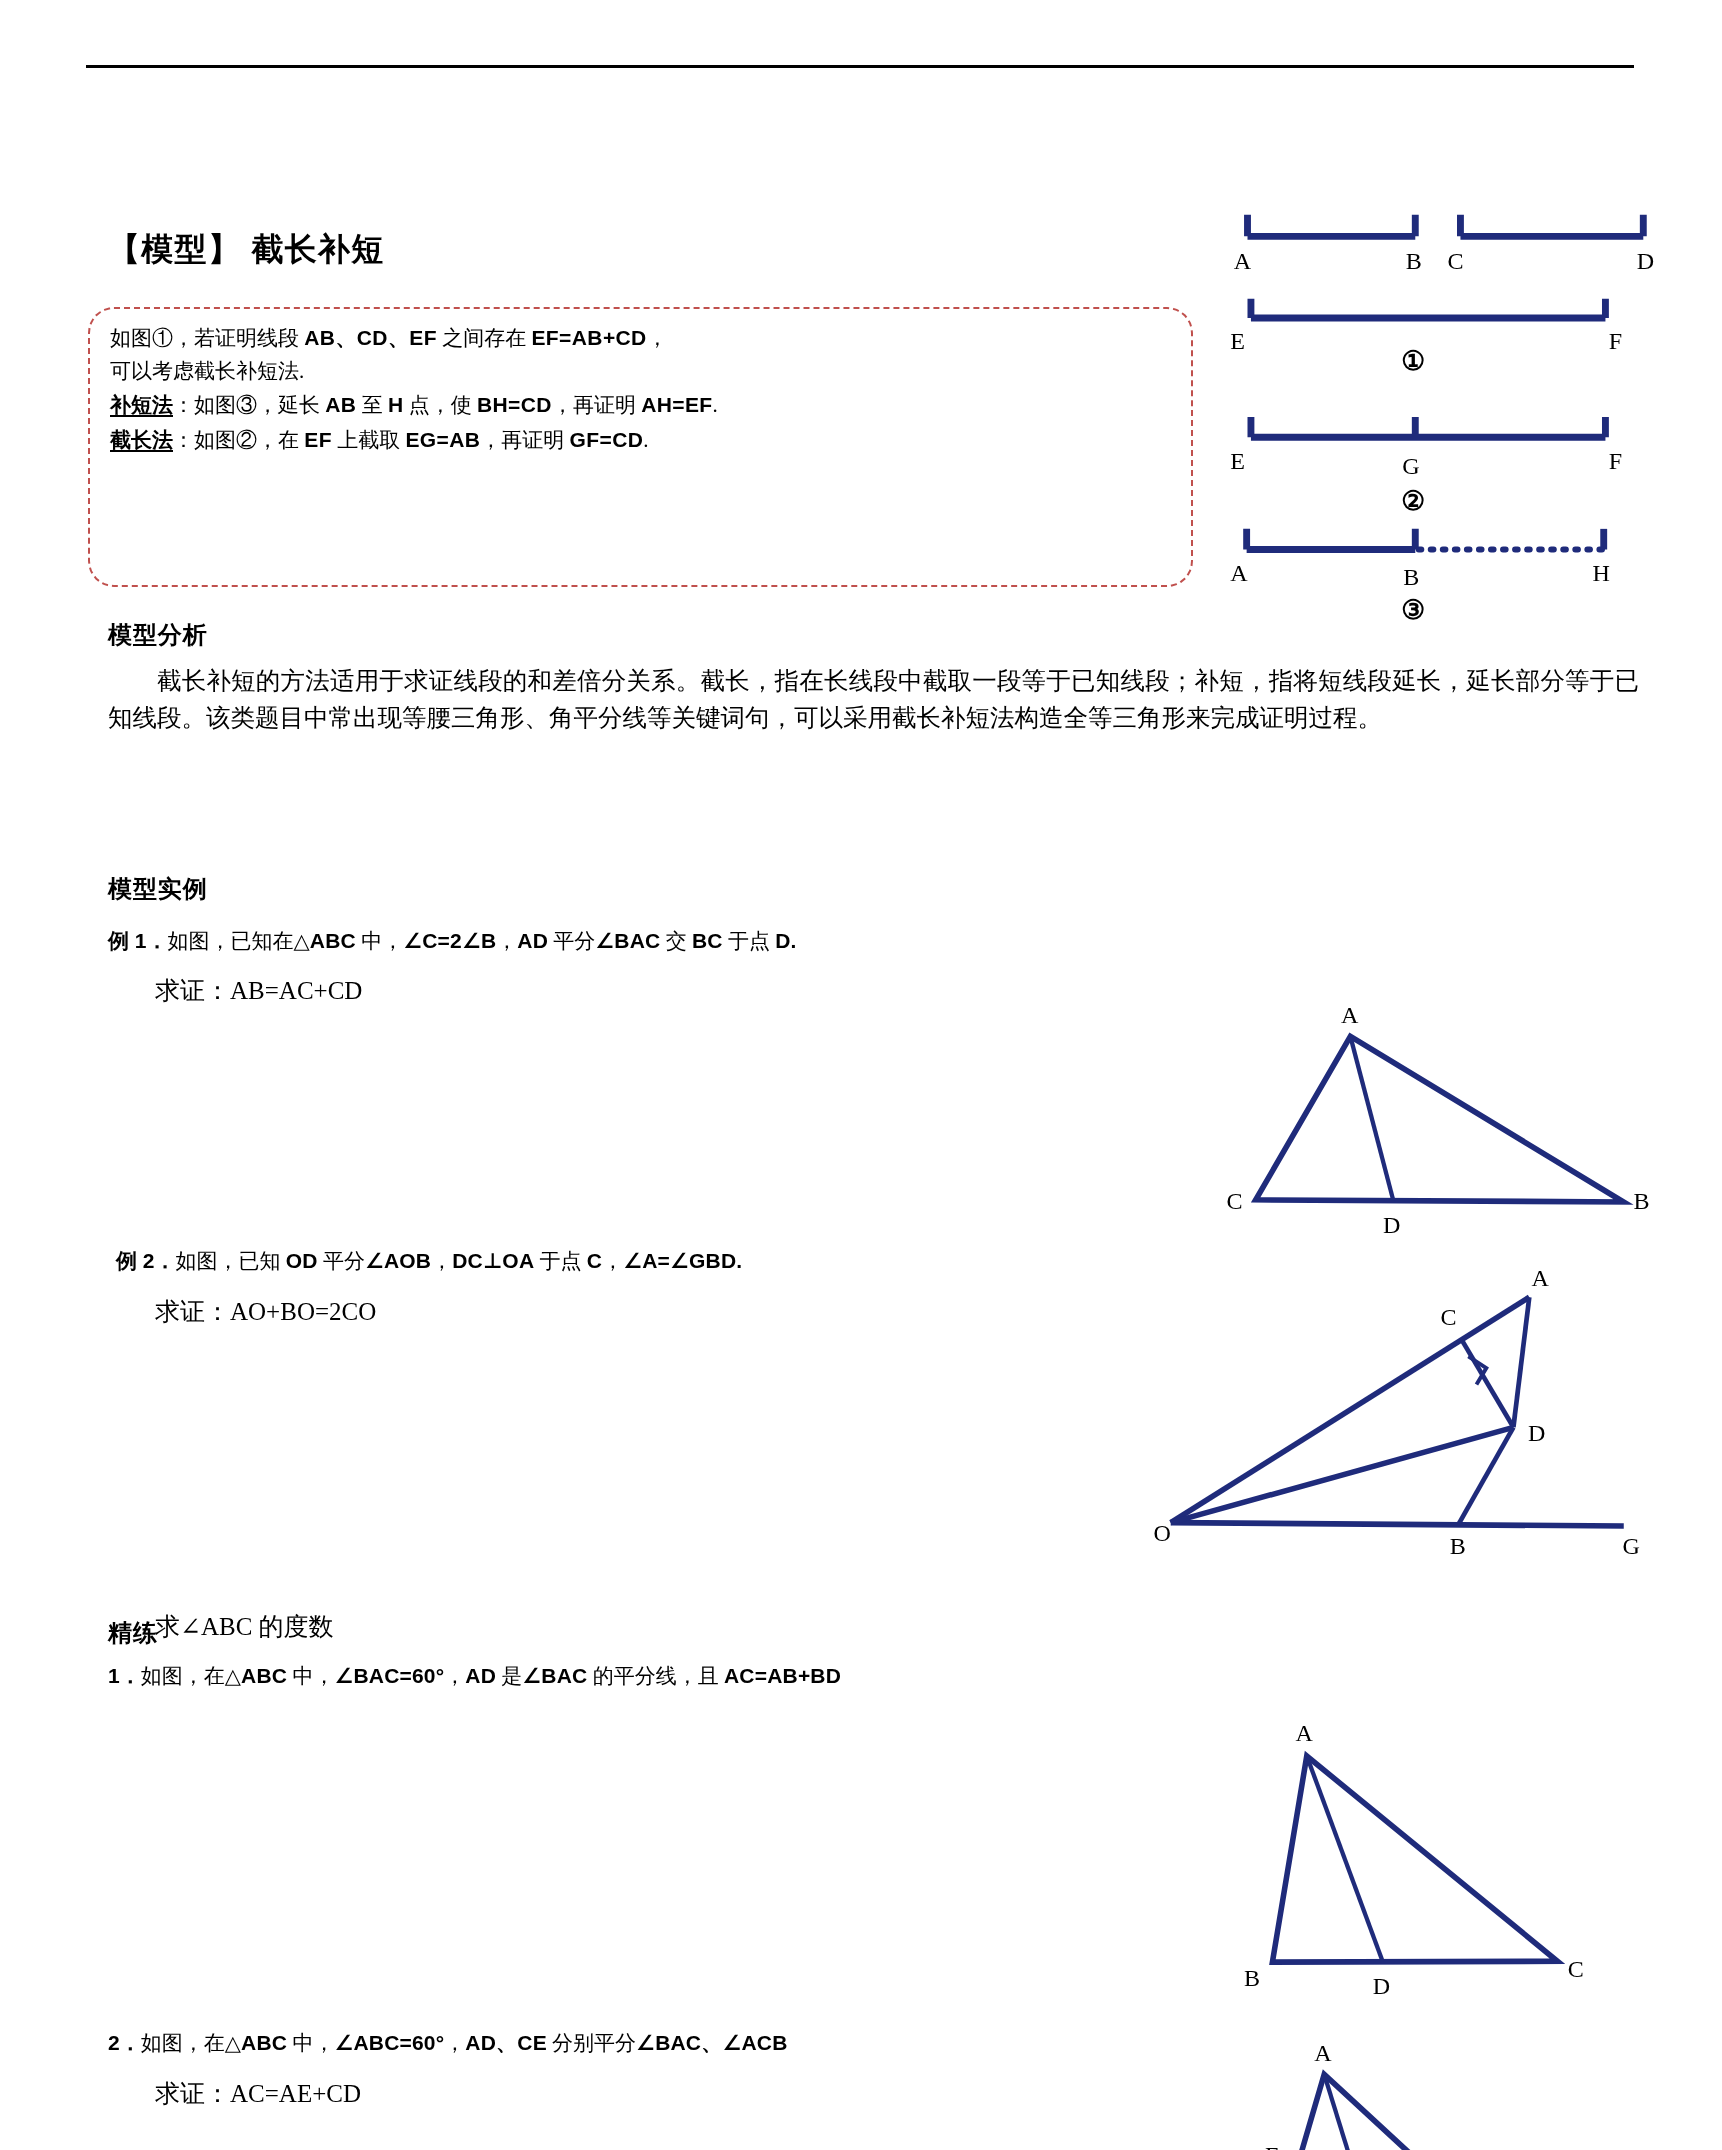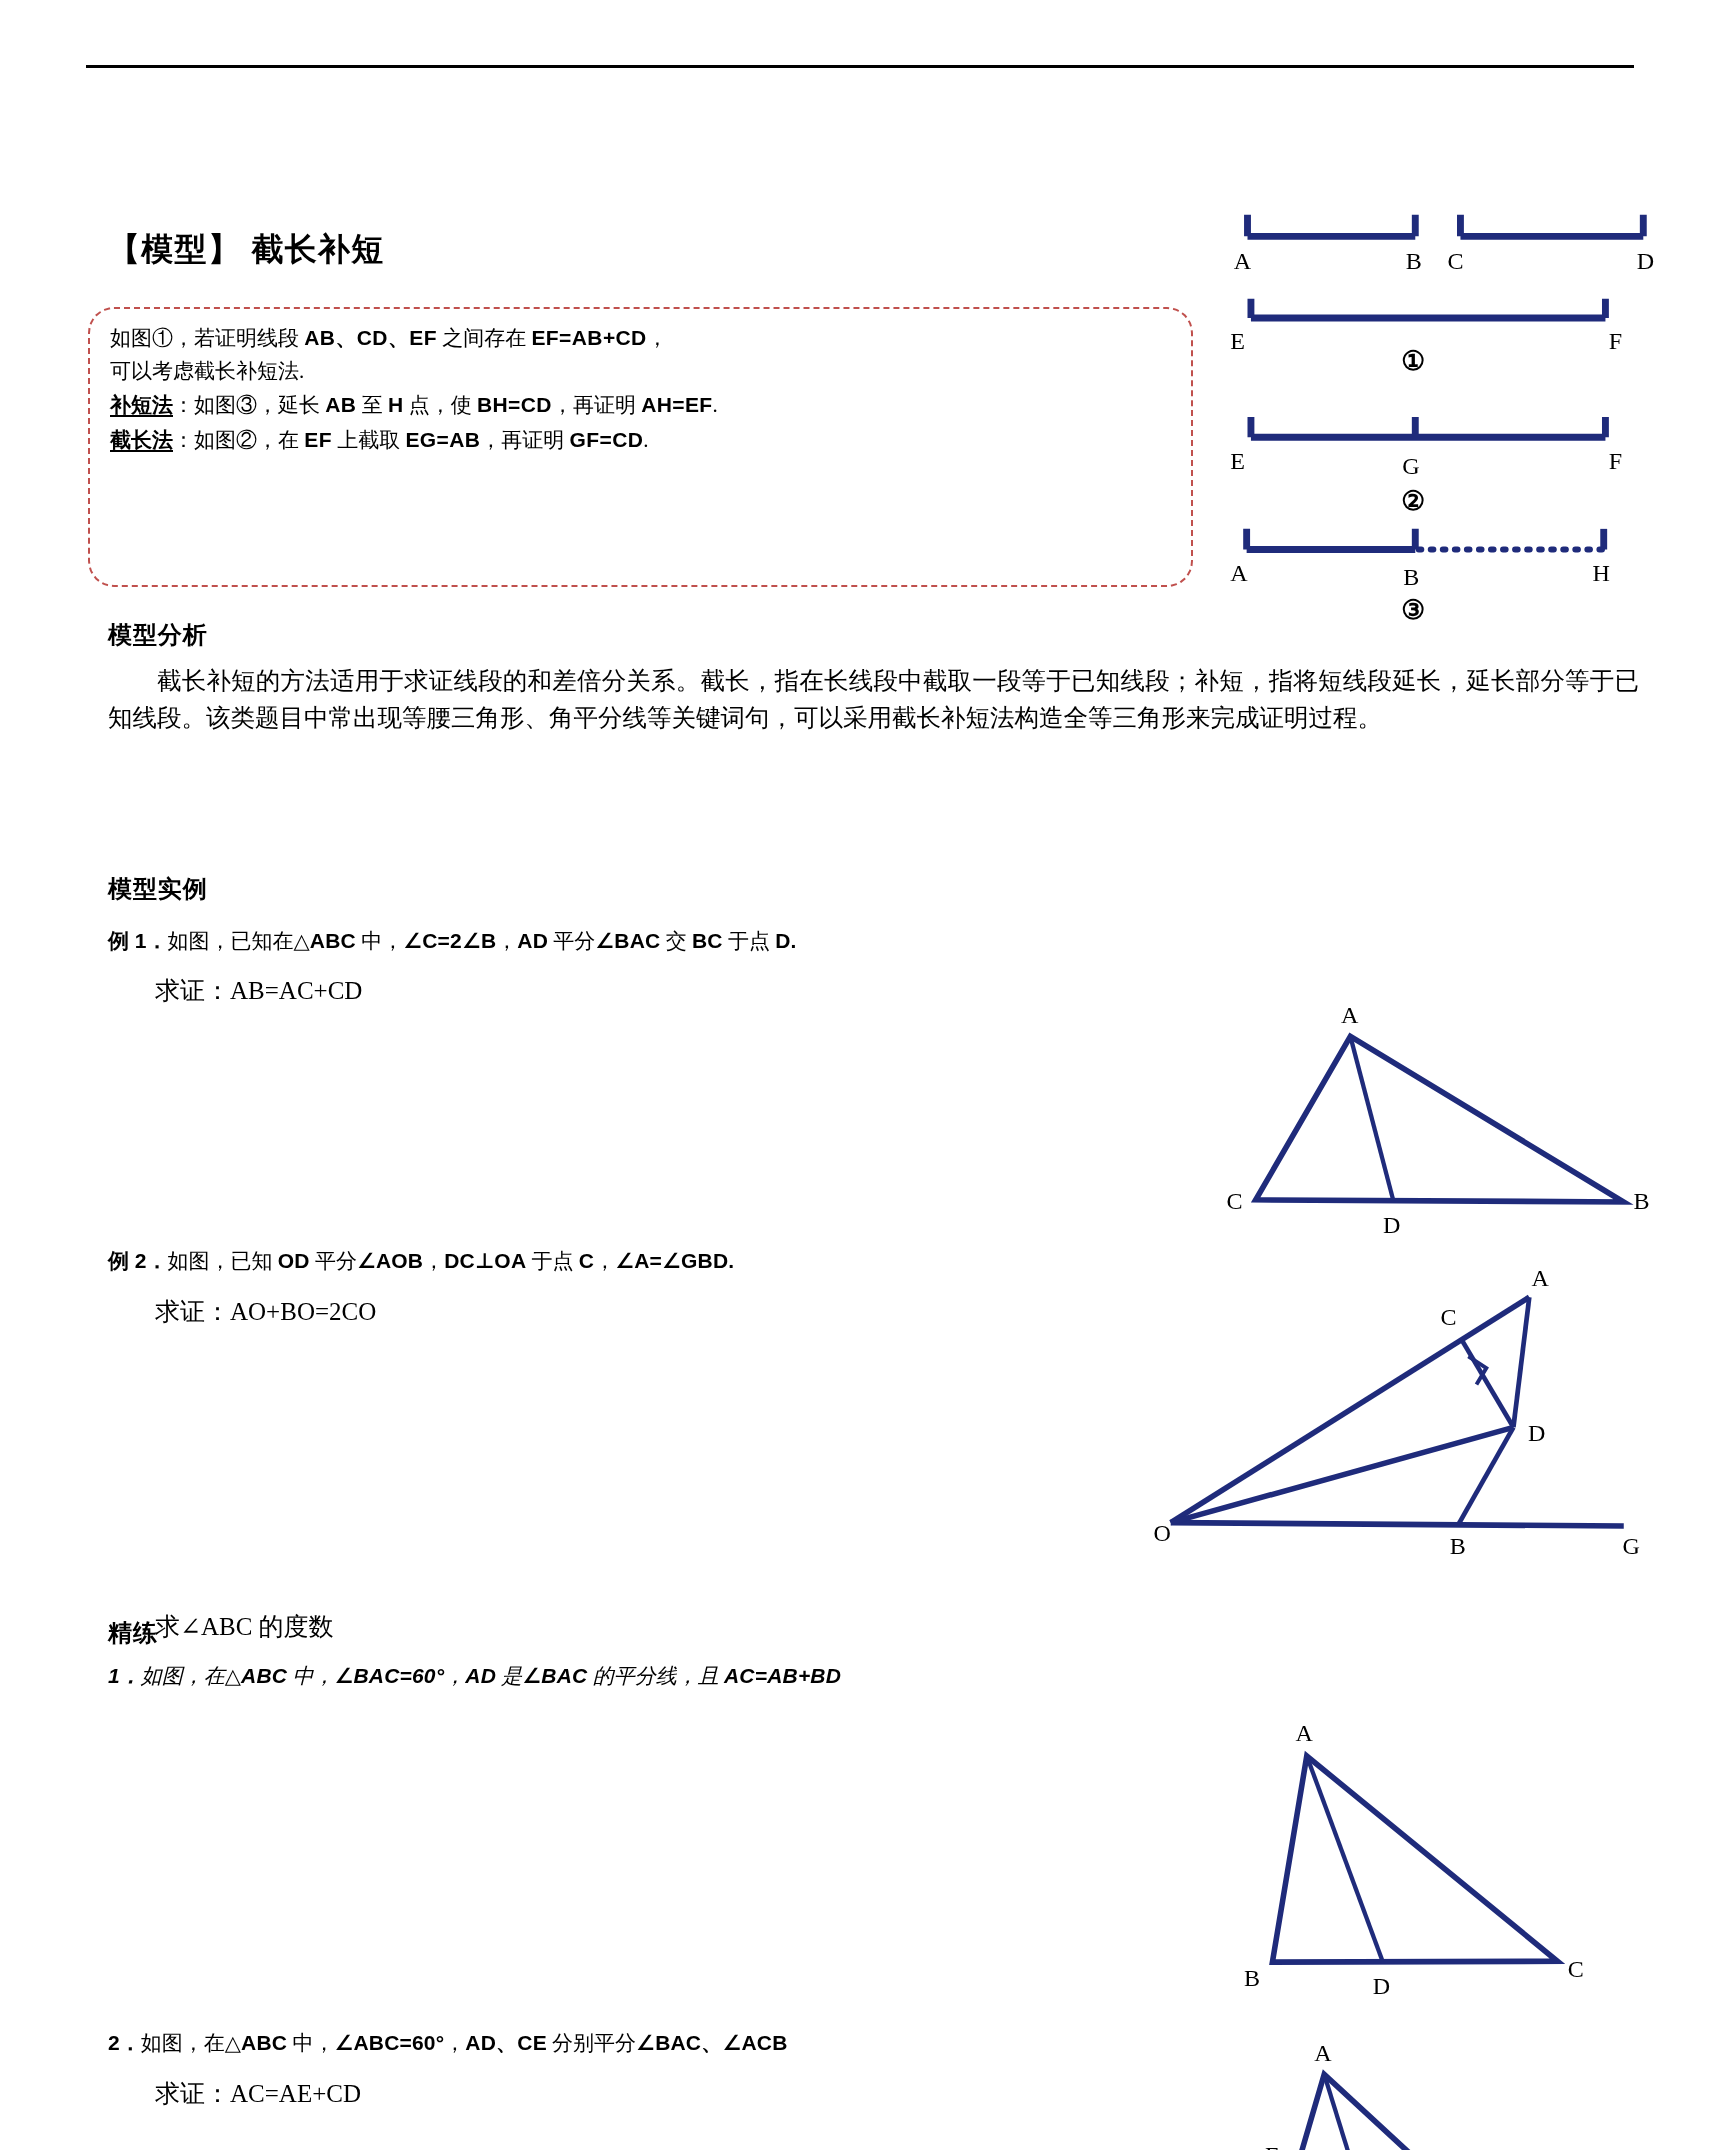--- a/index.html
+++ b/index.html
@@ -208,21 +208,21 @@
     <svg width="456" height="241" viewBox="0 0 1060 560">
       <polygon points="310,110 90,490 945,495" fill="none" stroke="#1f2b7b" stroke-width="13"></polygon>
       <line x1="310" y1="110" x2="410" y2="492" stroke="#1f2b7b" stroke-width="10"></line>
       <text class="fig-label" x="288" y="78">A</text>
       <text class="fig-label" x="22" y="512">C</text>
       <text class="fig-label" x="386" y="566">D</text>
       <text class="fig-label" x="968" y="512">B</text>
     </svg>
   </div>
 
-  <div class="prob-line" style="left:108px; top:1247px;text-align:center;">
+  <div class="prob-line" style="left:116px; top:1247px;text-align:center;">
     <span class="lbl">例 2．</span><span class="cn">如图，已知 </span><span class="en">OD</span><span class="cn"> 平分</span><span class="en">∠AOB</span><span class="cn">，</span><span class="en">DC⊥OA</span><span class="cn"> 于点 </span><span class="en">C</span><span class="cn">，</span><span class="en">∠A=∠GBD.</span>
   </div>
   <div class="prob-sub" style="left:155px; top:1295px;">
     <span class="cn">求证：</span><span class="en">AO+BO=2CO</span>
   </div>
 
   <div class="fig" style="left:1153px; top:1265px;">
     <svg width="525" height="292" viewBox="0 0 1220 680">
 
       <line x1="40" y1="600" x2="875" y2="75" stroke="#1f2b7b" stroke-width="13"></line>
@@ -242,21 +242,21 @@
       <text class="fig-label" x="668" y="140">C</text>
       <text class="fig-label" x="872" y="410">D</text>
       <text class="fig-label" x="0" y="642">O</text>
       <text class="fig-label" x="690" y="672">B</text>
       <text class="fig-label" x="1092" y="672">G</text>
     </svg>
   </div>
 
   <div class="sec-heading" style="left:108px; top:1617px;">精练</div>
 
-  <div class="prob-line" style="left:108px; top:1662px;font-style:italic;">
+  <div class="prob-line" style="left:108px; top:1662px;">
     <span class="lbl">1．</span><span class="cn">如图，在</span><span class="en">△ABC</span><span class="cn"> 中，</span><span class="en">∠BAC=60°</span><span class="cn">，</span><span class="en">AD</span><span class="cn"> 是</span><span class="en">∠BAC</span><span class="cn"> 的平分线，且 </span><span class="en">AC=AB+BD</span>
   </div>
   <div class="prob-sub" style="left:155px; top:1610px;">
     <span class="cn">求</span><span class="en">∠ABC</span><span class="cn"> 的度数</span>
   </div>
 
   <div class="fig" style="left:1230px; top:1738px;">
     <svg width="430" height="249" viewBox="0 0 1000 580">
       <polygon points="178,42 98,522 762,520" fill="none" stroke="#1f2b7b" stroke-width="13"></polygon>
       <line x1="178" y1="42" x2="355" y2="521" stroke="#1f2b7b" stroke-width="10"></line>

